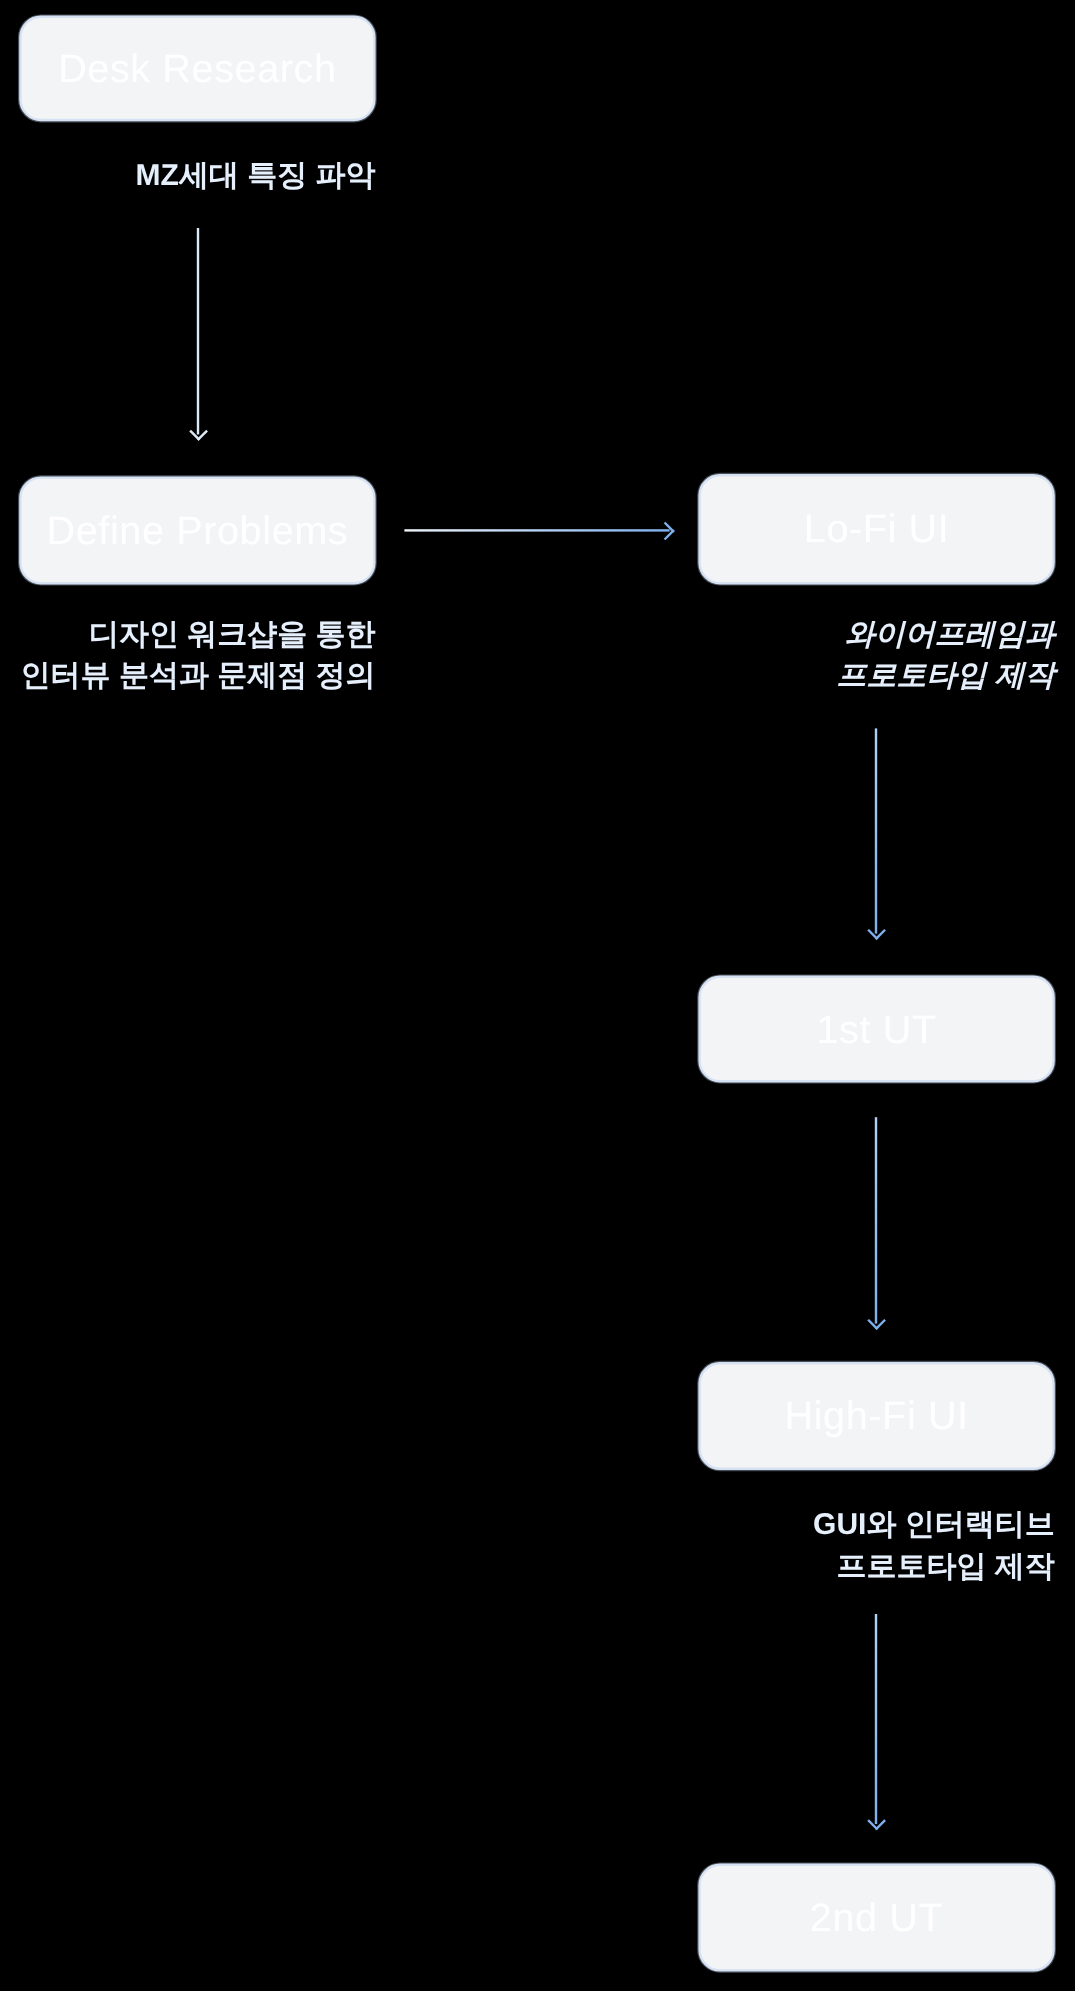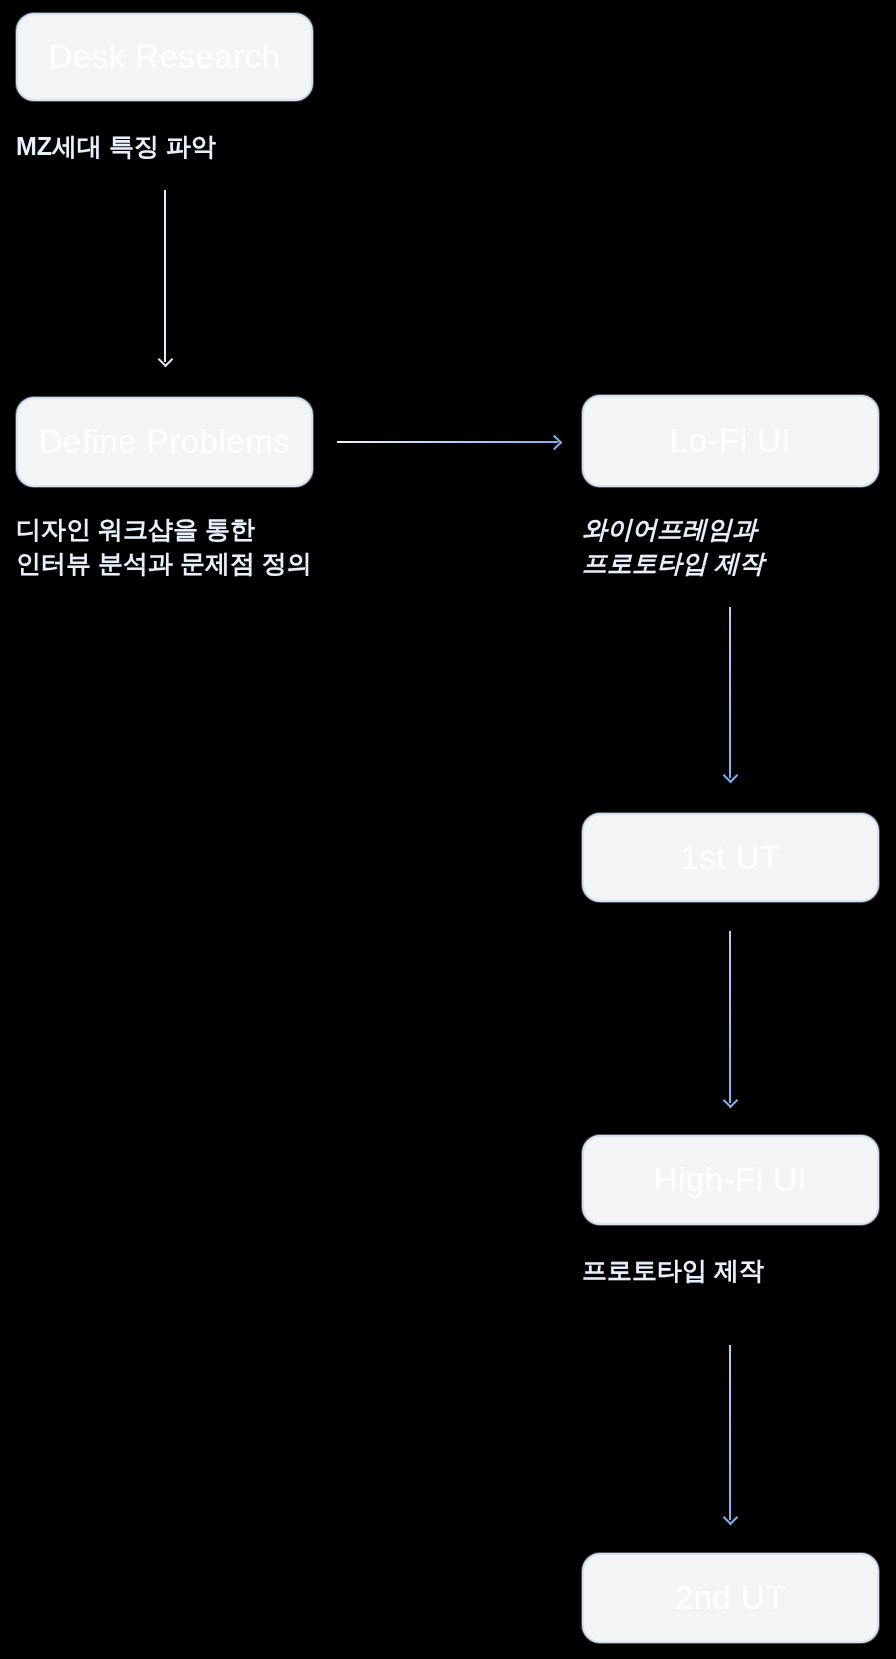--- a/index.html
+++ b/index.html
@@ -12,21 +12,21 @@
     background:#f3f4f6;border:2px solid #d6e2f4;border-radius:18px;
     display:flex;align-items:center;justify-content:center;
     box-shadow:0 0 0 1px rgba(200,220,245,.35);
   }
   .node-label{
     color:#ffffff;font-size:33px;font-weight:500;letter-spacing:.5px;white-space:nowrap;
   }
   .col-left{left:16px;}
   .col-right{left:582px;}
   .caption{
-    position:absolute;width:297px;text-align:left;
+    position:absolute;width:297px;text-align:right;
     color:#e6effc;font-size:25px;font-weight:700;line-height:34px;white-space:nowrap;
   }
   .caption span{display:block;}
   .caption.single{line-height:30px;}
   
   .varrow{position:absolute;width:2px;--c:#7fb0ee;}
   .varrow::after{
     content:"";position:absolute;bottom:-3px;left:-4px;width:9px;height:9px;
     border-right:2px solid var(--c);border-bottom:2px solid var(--c);transform:rotate(45deg);
   }
@@ -76,20 +76,21 @@
   <div class="node col-right" style="top:813px;height:89px;">
     <span class="node-label">1st UT</span>
   </div>
 
   <div class="varrow blue" style="left:729px;top:931px;height:172px;"></div>
 
   <div class="node col-right" style="top:1135px;height:90px;">
     <span class="node-label">High-Fi UI</span>
   </div>
   <div class="caption col-right" style="top:1253px;line-height:35px;">
+    <span>GUI와 인터랙티브</span>
     <span>프로토타입 제작</span>
   </div>
 
   <div class="varrow blue" style="left:729px;top:1345px;height:175px;"></div>
 
   <div class="node col-right" style="top:1553px;height:90px;">
     <span class="node-label">2nd UT</span>
   </div>
 
 </div>

